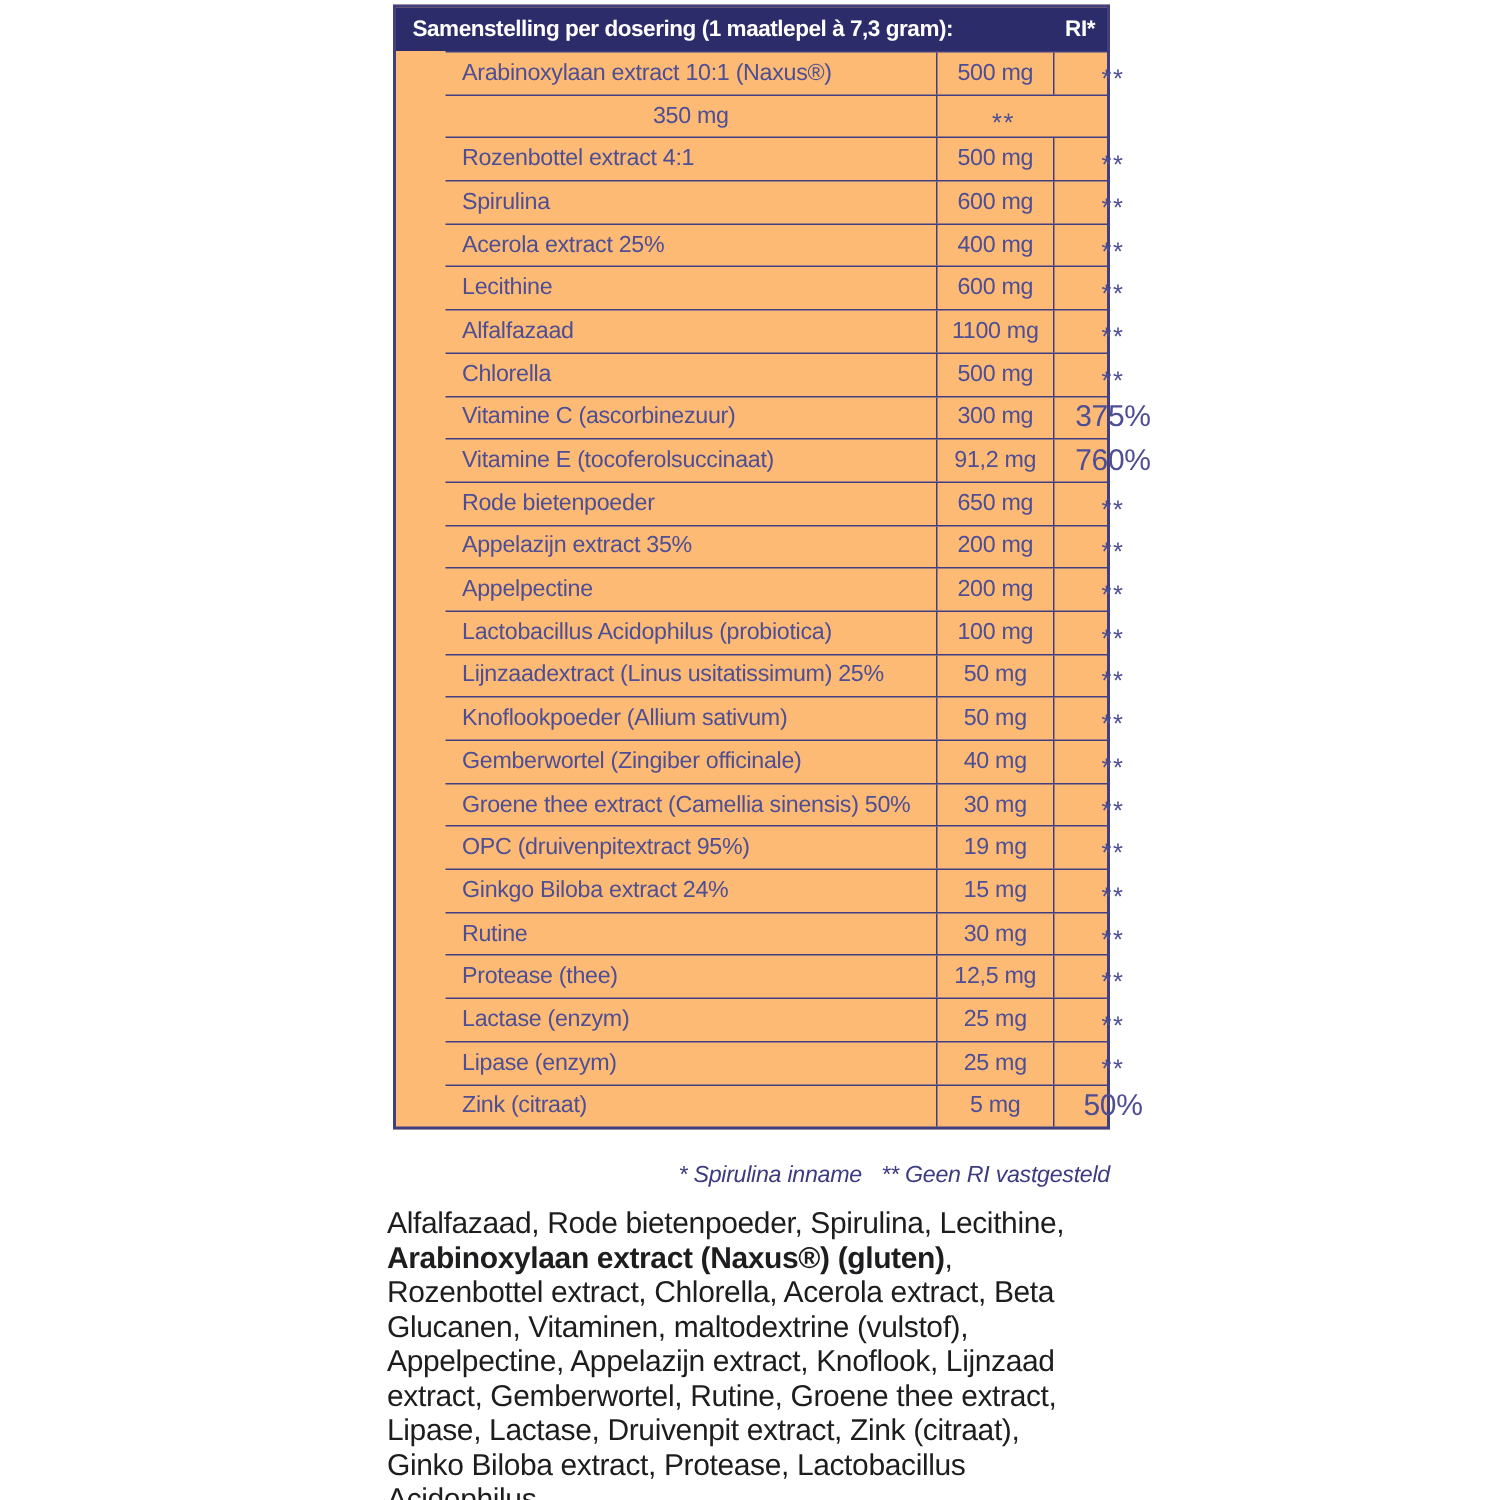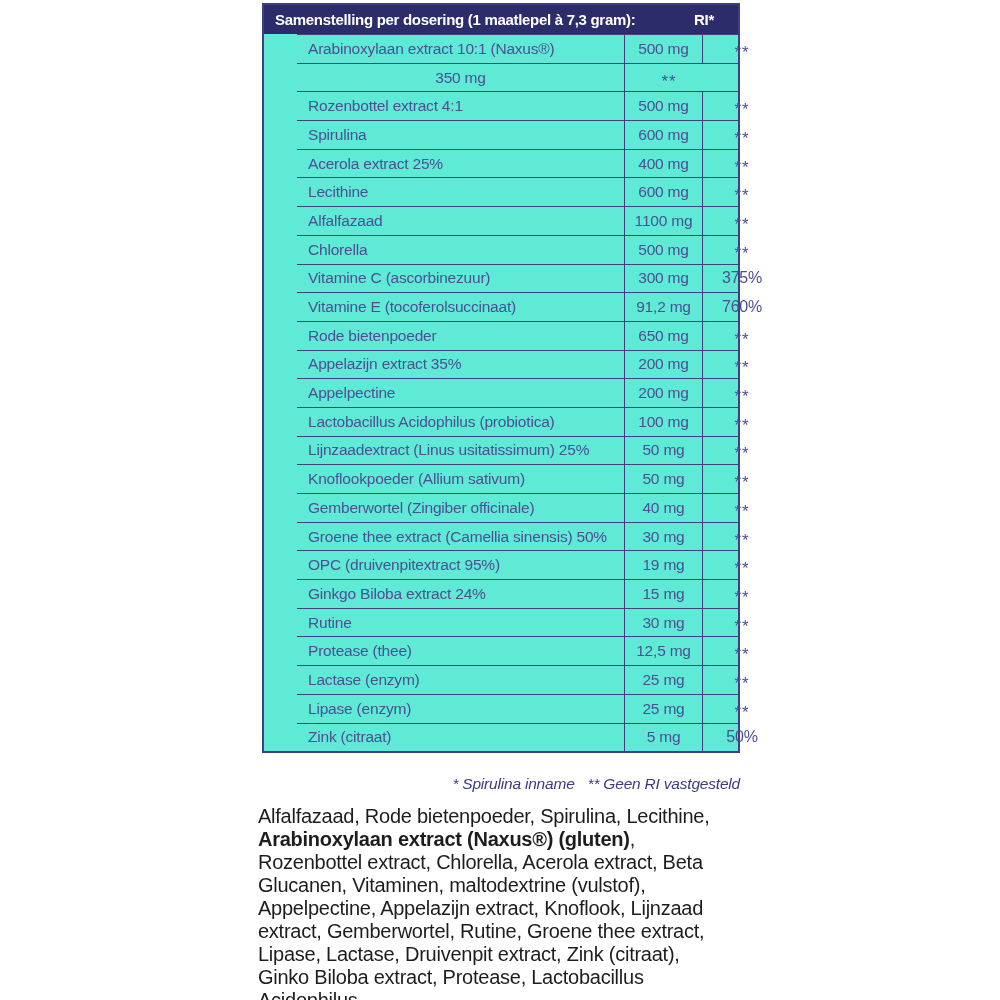--- a/index.html
+++ b/index.html
@@ -20,41 +20,41 @@
     background: #ffffff;
     font-family: "Liberation Sans", sans-serif;
     overflow: hidden;
   }
   .supp-table {
     position: absolute;
     left: 262px;
     top: 3px;
     width: 478px;
     border: 2px solid var(--border);
-    background: #5eead4;
+    background: #fdba74;
   }
   .thead {
     display: flex;
     align-items: center;
     height: 29px;
     background: var(--header-bg);
     color: var(--header-text);
     font-weight: 700;
     font-size: 15px;
     letter-spacing: -0.3px;
   }
   .th-title {
     flex: 1;
     padding-left: 11px;
     white-space: nowrap;
   }
   .th-ri {
     width: 62px;
     text-align: right;
-    padding-right: 24px;
+    padding-right: 8px;
   }
   .row {
     display: grid;
     grid-template-columns: 328px 78px 68px;
     height: 28.7px;
     border-top: 1px solid var(--border);
     color: var(--row-text);
     margin-left: 33px;
   }
   .cell {
@@ -69,21 +69,21 @@
     padding-left: 11px;
     border-right: 1px solid var(--border);
   }
   .cell.amount {
     justify-content: center;
     border-right: 1px solid var(--border);
   }
   .cell.ri {
     justify-content: center;
     padding-left: 10px;
-    font-size: 16px;
+    font-size: 20px;
   }
   .cell.ri.asterisk {
     font-size: 17px;
     letter-spacing: 1px;
   }
   .cell.ri.asterisk span { position: relative; top: 4px; }
   .footnote {
     position: absolute;
     left: 262px;
     top: 775px;

